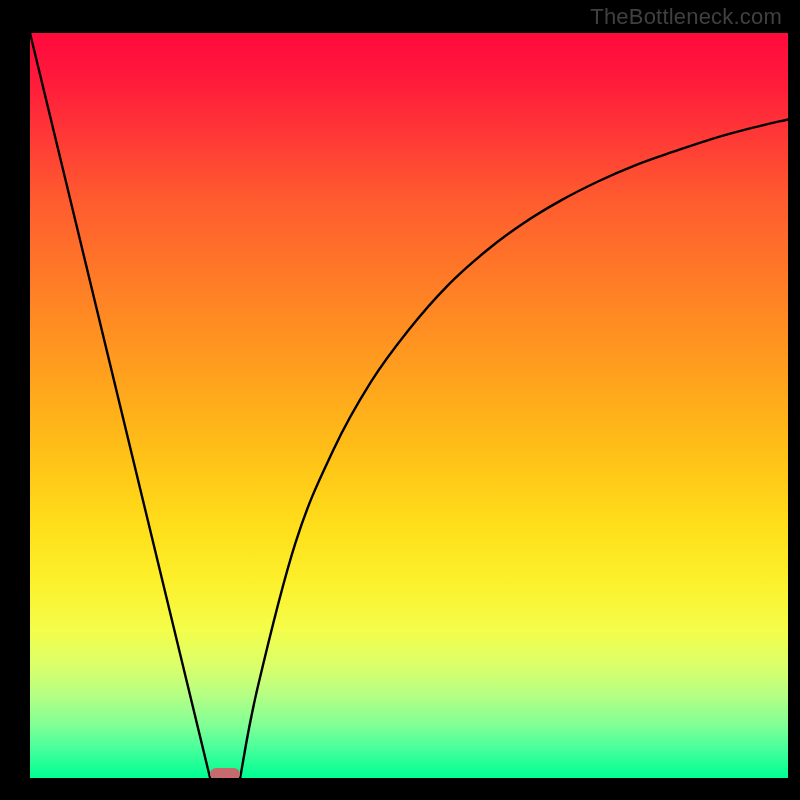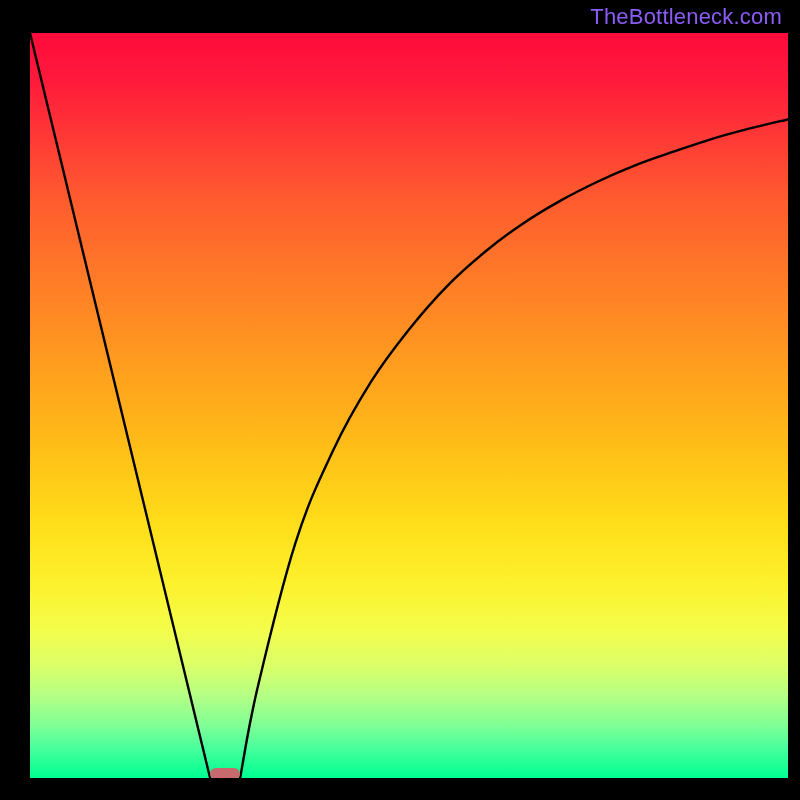--- a/index.html
+++ b/index.html
@@ -42,21 +42,21 @@
       #7fff96 93%,
       #48ff9c 96%,
       #11ff95 99%,
       #01ff91 100%);
     overflow: hidden;
   }
   .attribution {
     position: absolute;
     top: 4px;
     right: 18px;
-    color: #8b5cf6;
+    color: #404040;
     font-size: 22px;
     font-weight: 400;
     letter-spacing: 0.2px;
   }
   svg.curve {
     position: absolute;
     left: 0;
     top: 0;
     width: 100%;
     height: 100%;

